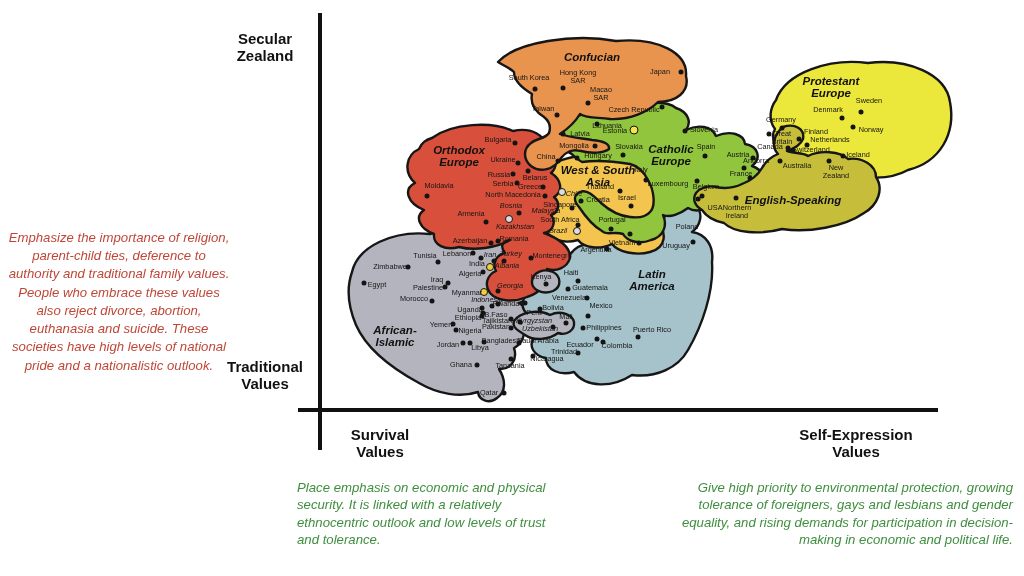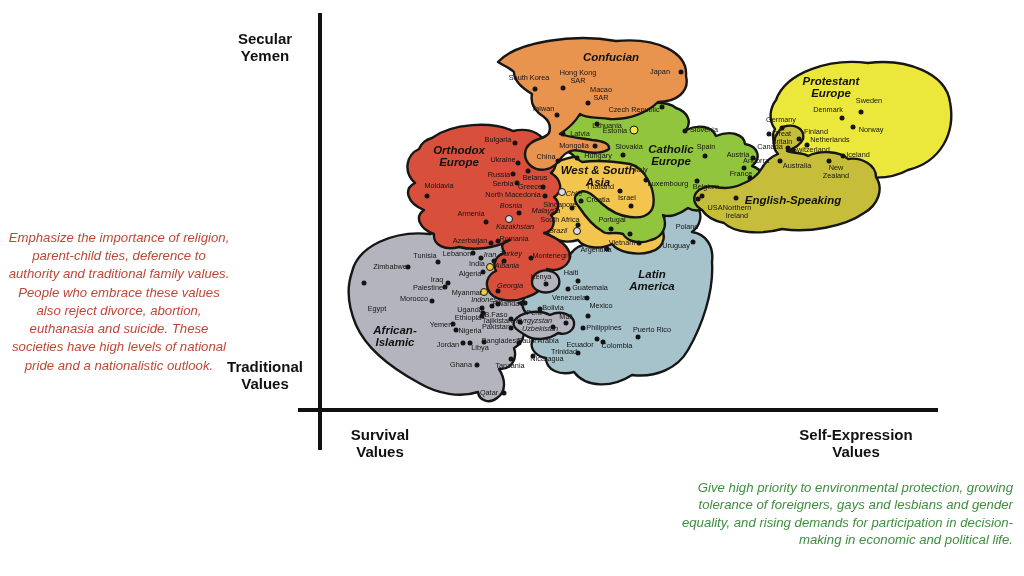--- a/index.html
+++ b/index.html
@@ -39,43 +39,44 @@
       <path d="M 783,127 C 795,123 805,129 803,139 C 800,146 793,149 787,151 C 794,154 802,152 808,156 C 820,150 840,151 848,159 C 862,157 876,165 876,177 C 884,189 878,205 864,213 C 844,227 808,233 782,229 C 760,235 734,233 724,223 C 714,221 706,216 702,210 C 695,206 692,199 696,193 C 700,188 708,185 716,187 C 726,189 734,188 742,184 C 750,181 758,175 762,168 C 766,161 770,157 778,154 C 772,148 772,136 783,127 Z" fill="#c6be3b"></path>
       <path d="M 532,281 C 533,272 544,268 553,272 C 561,276 562,287 553,291 C 543,295 531,290 532,281 Z" fill="#b4b4be"></path>
       <path d="M 514,321 C 520,312 538,309 550,315 C 560,310 572,314 574,322 C 575,330 567,336 558,333 C 549,340 533,341 525,335 C 517,330 512,327 514,321 Z" fill="#b4b4be"></path>
     </g>
   </svg>
 
   <div class="axis" id="y-axis"></div>
   <div class="axis" id="x-axis"></div>
 
   <div class="axis-end" style="left:265px;top:30px;">Secular
-Yemen</div>
+Zealand</div>
   <div class="axis-end" style="left:265px;top:358px;">Traditional
 Values</div>
   <div class="axis-end" style="left:380px;top:426px;">Survival
 Values</div>
   <div class="axis-end" style="left:856px;top:426px;">Self-Expression
 Values</div>
 
   <div class="para red" style="left:8px;top:229px;width:222px;line-height:1.38;">Emphasize the importance of religion, parent-child ties, deference to authority and traditional family values. People who embrace these values also reject divorce, abortion, euthanasia and suicide. These societies have high levels of national pride and a nationalistic outlook.</div>
+  <div class="para green" style="left:297px;top:479px;width:268px;text-align:left;">Place emphasis on economic and physical security. It is linked with a relatively ethnocentric outlook and low levels of trust and tolerance.</div>
   <div class="para green" style="left:655px;top:479px;width:358px;text-align:right;">Give high priority to environmental protection, growing tolerance of foreigners, gays and lesbians and gender equality, and rising demands for participation in decision-making in economic and political life.</div>
 
   <div id="plot-overlay">
       <div class="region-label" style="left: 395px; top: 336px;">African-
 Islamic</div>
       <div class="region-label" style="left: 652px; top: 280px;">Latin
 America</div>
       <div class="region-label" style="left: 598px; top: 176px; text-align: center;">West &amp; South
 Asia</div>
       <div class="region-label" style="left: 459px; top: 156px;">Orthodox
 Europe</div>
       <div class="region-label" style="left: 671px; top: 155px;">Catholic
 Europe</div>
-      <div class="region-label" style="left: 611px; top: 57px;">Confucian</div>
+      <div class="region-label" style="left: 592px; top: 57px;">Confucian</div>
       <div class="region-label" style="left: 831px; top: 87px;">Protestant
 Europe</div>
       <div class="region-label" style="left: 793px; top: 200px;">English-Speaking</div>
       <span class="cdot black" style="left: 535px; top: 89px;"></span>
       <span class="clabel" style="left: 529px; top: 78px;">South Korea</span>
       <span class="cdot black" style="left: 563px; top: 88px;"></span>
       <span class="clabel" style="left: 578px; top: 77px;">Hong Kong
 SAR</span>
       <span class="cdot black" style="left: 588px; top: 103px;"></span>
       <span class="clabel" style="left: 601px; top: 94px;">Macao
@@ -179,21 +180,21 @@
       <span class="clabel" style="left: 514px; top: 239px;">Romania</span>
       <span class="cdot black" style="left: 491px; top: 243px;"></span>
       <span class="clabel" style="left: 470px; top: 241px;">Azerbaijan</span>
       <span class="cdot black" style="left: 531px; top: 258px;"></span>
       <span class="clabel" style="left: 552px; top: 256px;">Montenegro</span>
       <span class="cdot black" style="left: 498px; top: 291px;"></span>
       <span class="clabel it" style="left: 510px; top: 286px;">Georgia</span>
       <span class="cdot black" style="left: 408px; top: 267px;"></span>
       <span class="clabel" style="left: 390px; top: 267px;">Zimbabwe</span>
       <span class="cdot black" style="left: 364px; top: 283px;"></span>
-      <span class="clabel" style="left: 377px; top: 285px; margin-top: 24px;">Egypt</span>
+      <span class="clabel" style="left: 377px; top: 285px;">Egypt</span>
       <span class="cdot black" style="left: 438px; top: 262px;"></span>
       <span class="clabel" style="left: 425px; top: 256px;">Tunisia</span>
       <span class="cdot black" style="left: 473px; top: 253px;"></span>
       <span class="clabel" style="left: 457px; top: 254px;">Lebanon</span>
       <span class="cdot black" style="left: 448px; top: 283px;"></span>
       <span class="clabel" style="left: 437px; top: 280px;">Iraq</span>
       <span class="cdot black" style="left: 445px; top: 287px;"></span>
       <span class="clabel" style="left: 428px; top: 288px;">Palestine</span>
       <span class="cdot black" style="left: 432px; top: 301px;"></span>
       <span class="clabel" style="left: 414px; top: 299px;">Morocco</span>

